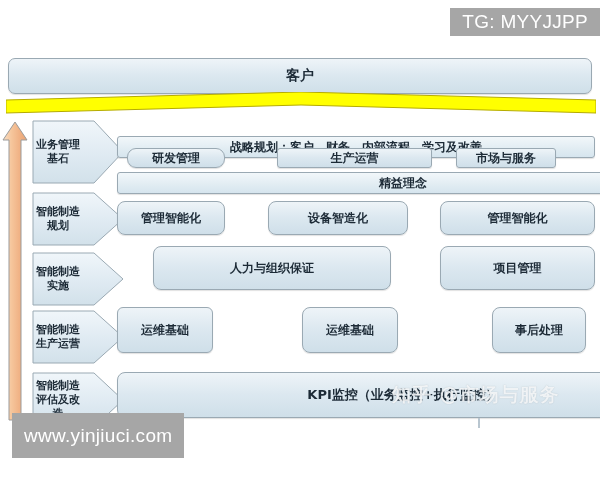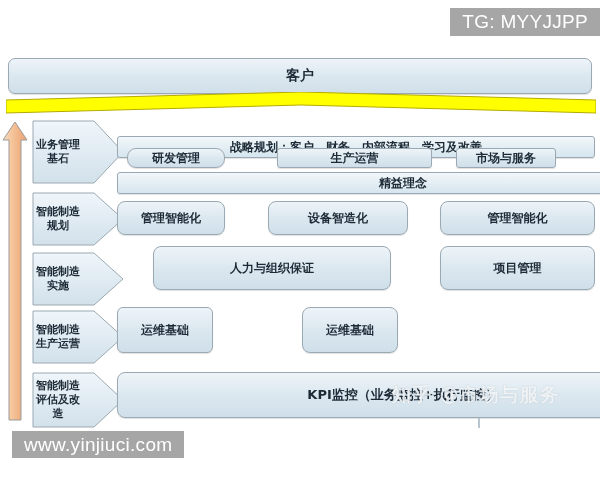--- a/index.html
+++ b/index.html
@@ -34,22 +34,22 @@
   #wm-tg {
     right: 0px;
     top: 8px;
     height: 28px;
     padding: 0 12px;
     font-size: 19px;
   }
   #wm-site {
     left: 12px;
     bottom: 22px;
-    height: 27px;
-    padding: 0 12px;
+    height: 17px;
+    padding: 14px 12px;
     font-size: 19px;
   }
 
   
   .box {
     position: absolute;
     box-sizing: border-box;
     background: linear-gradient(to bottom, #eef4f8 0%, #dce8f0 48%, #cfdfe9 100%);
     border: 1px solid #9aa9b3;
     border-radius: 8px;
@@ -252,20 +252,21 @@
 
   <div class="box" style="left:117px; top:201px; width:108px; height:34px;">管理智能化</div>
   <div class="box" style="left:268px; top:201px; width:140px; height:34px;">设备智造化</div>
   <div class="box" style="left:440px; top:201px; width:155px; height:34px;">管理智能化</div>
 
   <div class="box" style="left:117px; top:246px; width:238px; height:44px;margin-left:36px;">人力与组织保证</div>
   <div class="box" style="left:440px; top:246px; width:155px; height:44px;">项目管理</div>
 
   <div class="box" style="left:117px; top:307px; width:96px; height:46px;border-radius:6px;">运维基础</div>
   <div class="box" style="left:302px; top:307px; width:96px; height:46px;">运维基础</div>
+  <div class="box" style="left:492px; top:307px; width:94px; height:46px;">事后处理</div>
 
   <div class="box" style="left:117px; top:372px; width:572px; height:46px; font-size:13px;">KPI监控（业务监控+执行监控）</div>
   <div id="kpi-tick"></div>
 
   <div id="wm-zhihu">知乎 @市场与服务</div>
 
   <div id="wm-site" class="wm-band">www.yinjiuci.com</div>
 
 </div>
 

